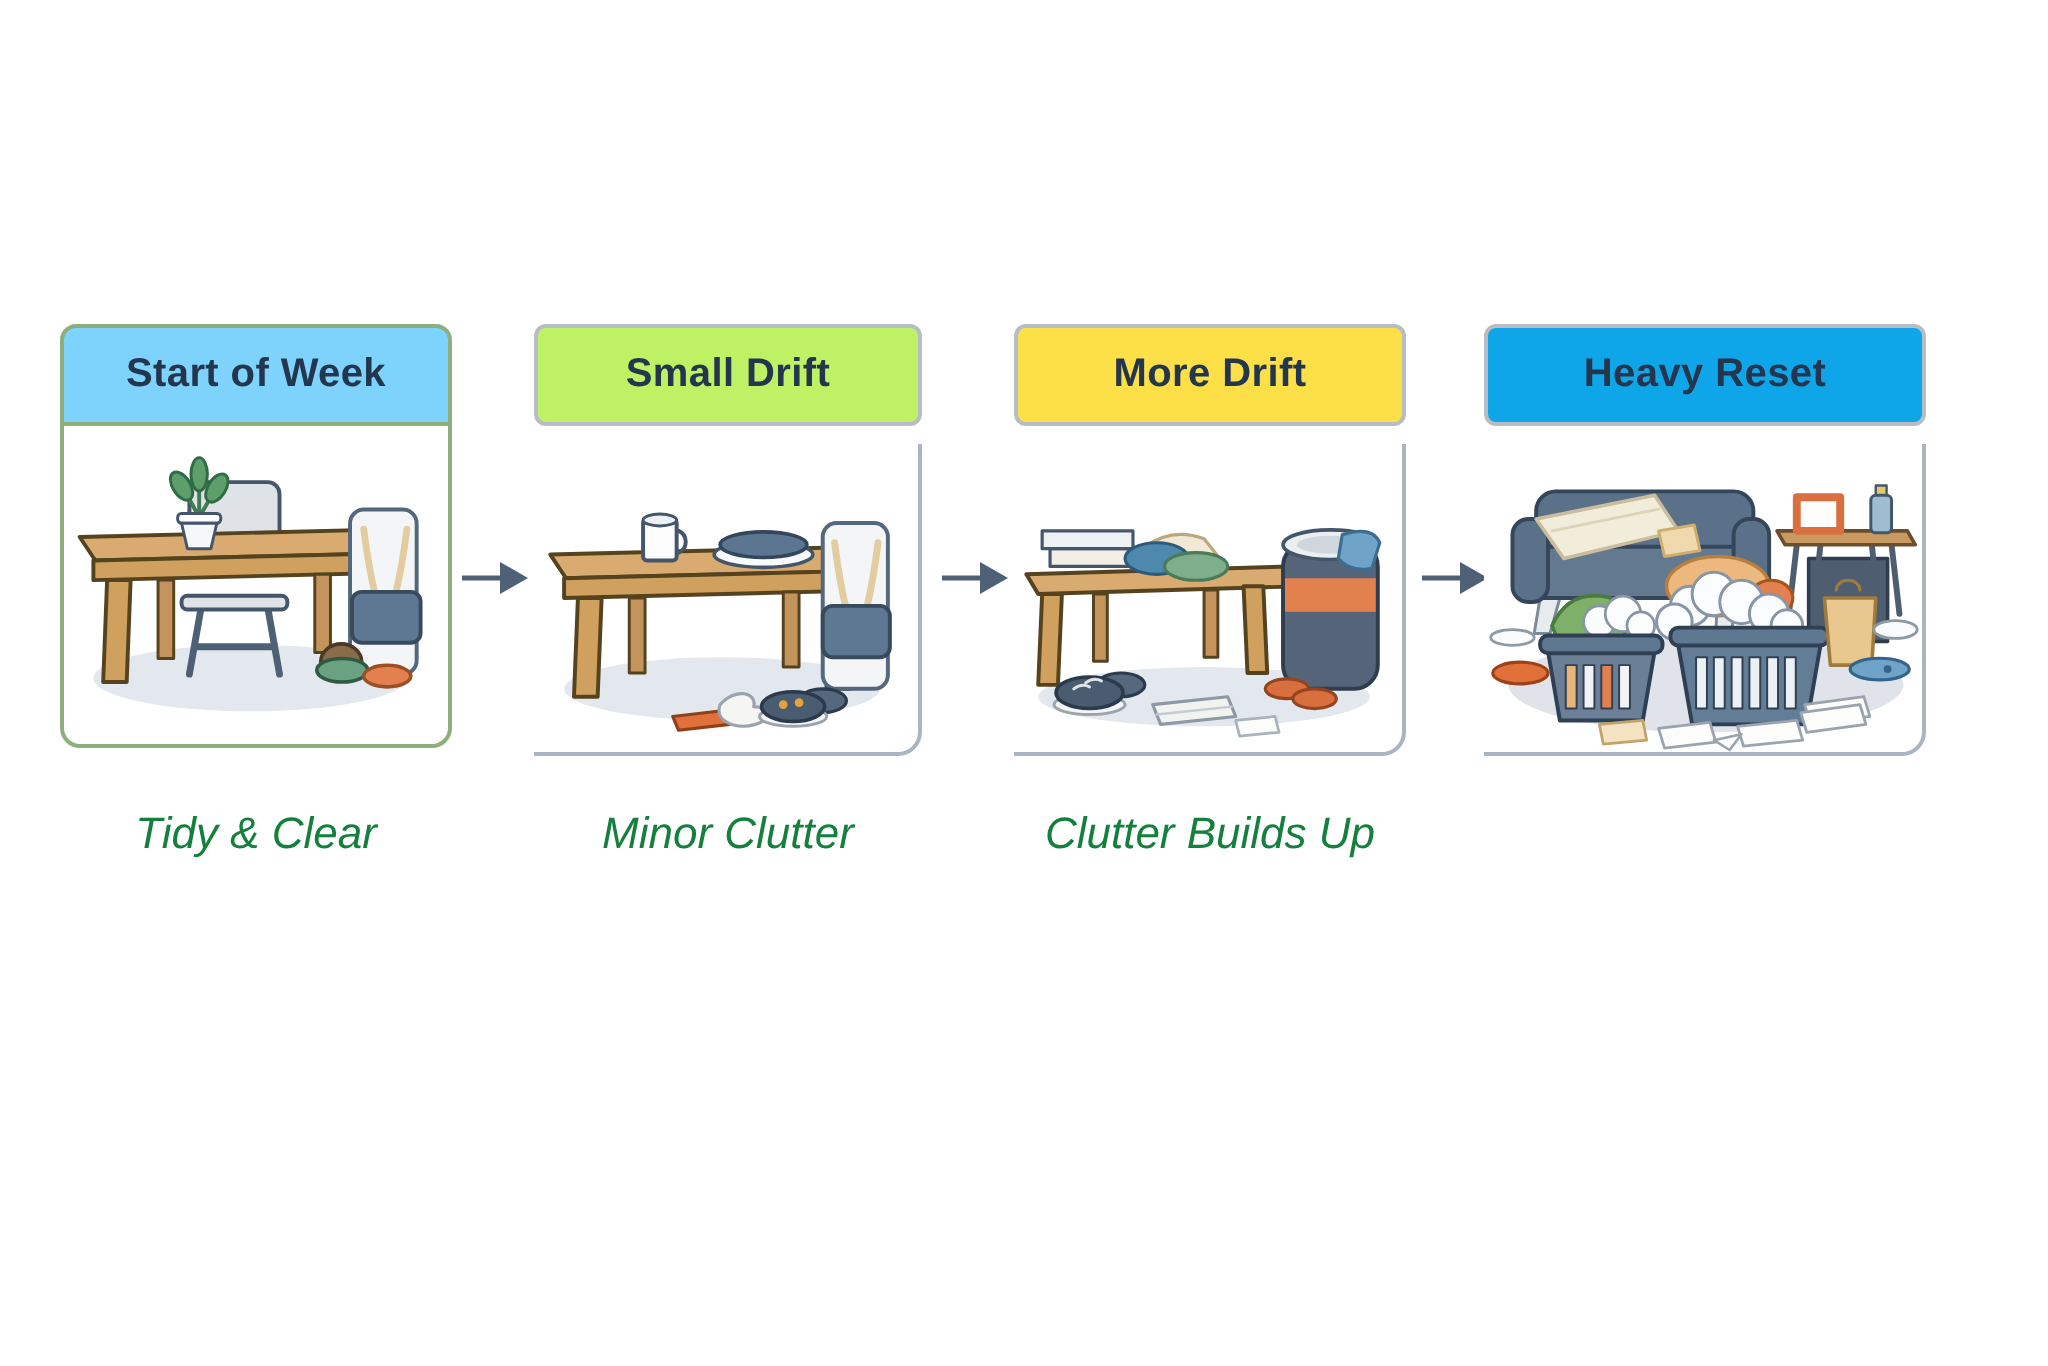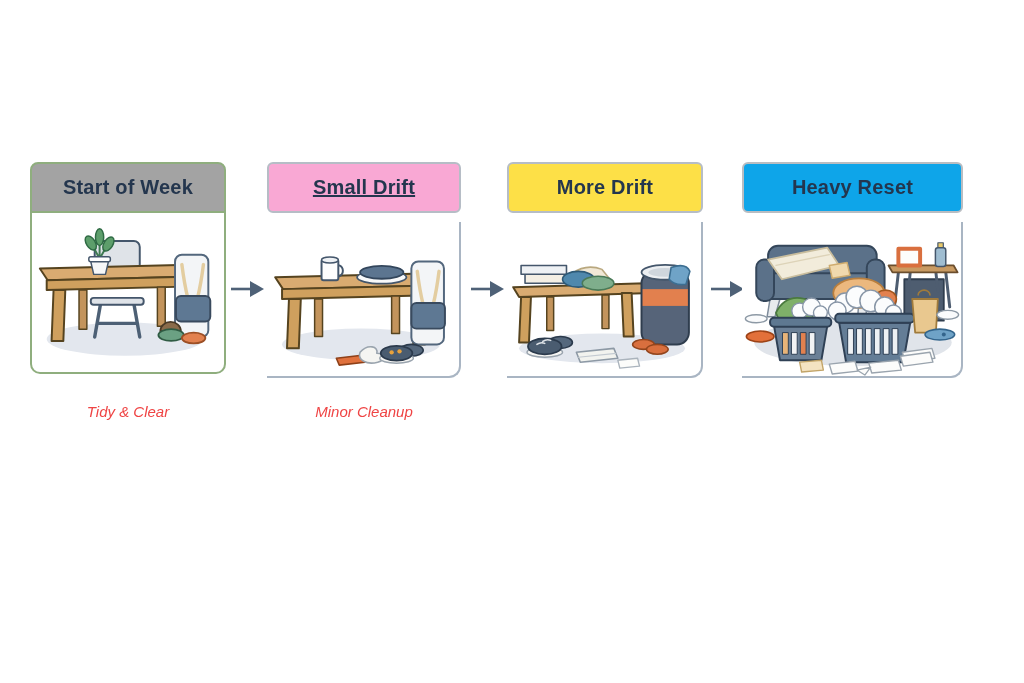--- a/index.html
+++ b/index.html
@@ -21,32 +21,32 @@
   }
   
   .stage.open-frame .stage-body {
     box-sizing:border-box; margin-top:9px; height:156px;
     border-right:2px solid #a9b5c3; border-bottom:2px solid #a9b5c3;
     border-bottom-right-radius:12px; background:#ffffff;
   }
   .stage-body svg { display:block; width:100%; height:100%; }
   .caption {
     position:absolute; top:240px; left:0; right:0; text-align:center;
-    font-style:italic; font-size:15px; line-height:1.32; color:#ef4444;
+    font-style:italic; font-size:22px; line-height:1.32; color:#15803d;
   }
   .caption.narrow { padding:0 26px; }
   .arrow { position:absolute; top:277px; width:36px; height:24px; }
 </style>
 </head>
 <body>
 
 <div class="canvas">
 
   <div class="stage green-frame" style="left:30px; width:196px;">
-    <div class="stage-header" style="background-color: #a3a3a3; border-color: rgb(143, 174, 126);">
+    <div class="stage-header" style="background-color: #7dd3fc; border-color: rgb(143, 174, 126);">
       <span>Start of Week</span>
     </div>
     <div class="stage-body">
       <svg viewBox="0 0 196 161" stroke-linejoin="round" stroke-linecap="round">
         <ellipse cx="95" cy="128" rx="80" ry="17" fill="#e3e7ee"></ellipse>
         <g>
           <rect x="64" y="28" width="46" height="30" rx="6" fill="#dfe3e8" stroke="#44566b" stroke-width="2"></rect>
           <path d="M70,92 L64,126 M104,92 L110,126 M68,112 L106,112" stroke="#4d6075" stroke-width="3.5" fill="none"></path>
           <rect x="60" y="86" width="54" height="7" rx="3" fill="#dfe3e8" stroke="#44566b" stroke-width="2"></rect>
         </g>
@@ -85,21 +85,21 @@
   </div>
 
   <div class="arrow" style="left:229px;">
     <svg viewBox="0 0 36 24">
         <line x1="2" y1="12" x2="22" y2="12" stroke="#4e6177" stroke-width="2.6"></line>
         <polygon points="21,4 35,12 21,20" fill="#4e6177"></polygon>
       </svg>
   </div>
 
   <div class="stage open-frame" style="left:267px; width:194px;">
-    <div class="stage-header" style="background-color: #f9a8d4; border-color: rgb(182, 189, 198); text-decoration: underline;">
+    <div class="stage-header" style="background-color: #bef264; border-color: rgb(182, 189, 198);">
       <span>Small Drift</span>
     </div>
     <div class="stage-body">
       <svg viewBox="0 0 194 156" stroke-linejoin="round" stroke-linecap="round">
         <ellipse cx="95" cy="124" rx="80" ry="16" fill="#e3e7ee"></ellipse>
         <g>
           <polygon points="8,56 168,52 176,64 16,68" fill="#d9ab71" stroke="#55431f" stroke-width="2"></polygon>
           <polygon points="15,68 176,64 176,74 15,78" fill="#cfa05e" stroke="#55431f" stroke-width="2"></polygon>
           <rect x="48" y="78" width="8" height="38" fill="#c3945c" stroke="#55431f" stroke-width="1.5"></rect>
           <rect x="126" y="75" width="8" height="38" fill="#c3945c" stroke="#55431f" stroke-width="1.5"></rect>
@@ -131,21 +131,21 @@
         </g>
         <g>
           <ellipse cx="146" cy="130" rx="12" ry="6" fill="#55687d" stroke="#2b3a4c" stroke-width="1.6"></ellipse>
           <ellipse cx="131" cy="138" rx="17" ry="5" fill="#f6f6f4" stroke="#9aa4ae" stroke-width="1.5"></ellipse>
           <ellipse cx="131" cy="133" rx="16" ry="7.5" fill="#4a5c70" stroke="#2b3a4c" stroke-width="1.8"></ellipse>
           <circle cx="126" cy="132" r="2.2" fill="#e8a23c"></circle>
           <circle cx="134" cy="131" r="2.2" fill="#e8a23c"></circle>
         </g>
       </svg>
     </div>
-    <div class="caption">Minor Cleanup</div>
+    <div class="caption">Minor Clutter</div>
   </div>
 
   <div class="arrow" style="left:469px;">
     <svg viewBox="0 0 36 24">
         <line x1="2" y1="12" x2="22" y2="12" stroke="#4e6177" stroke-width="2.6"></line>
         <polygon points="21,4 35,12 21,20" fill="#4e6177"></polygon>
       </svg>
   </div>
 
   <div class="stage open-frame" style="left:507px; width:196px;">
@@ -191,20 +191,21 @@
         </g>
         <g>
           <ellipse cx="138" cy="124" rx="11" ry="5" fill="#d96f3e" stroke="#93451d" stroke-width="1.6"></ellipse>
           <ellipse cx="152" cy="129" rx="11" ry="5" fill="#d96f3e" stroke="#93451d" stroke-width="1.6"></ellipse>
         </g>
         <g>
           <polygon points="112,140 132,138 134,146 114,148" fill="#fcfcfa" stroke="#aab3bc" stroke-width="1.4"></polygon>
         </g>
       </svg>
     </div>
+    <div class="caption">Clutter Builds Up</div>
   </div>
 
   <div class="arrow" style="left:709px;">
     <svg viewBox="0 0 36 24">
         <line x1="2" y1="12" x2="22" y2="12" stroke="#4e6177" stroke-width="2.6"></line>
         <polygon points="21,4 35,12 21,20" fill="#4e6177"></polygon>
       </svg>
   </div>
 
   <div class="stage open-frame" style="left:742px; width:221px;">

